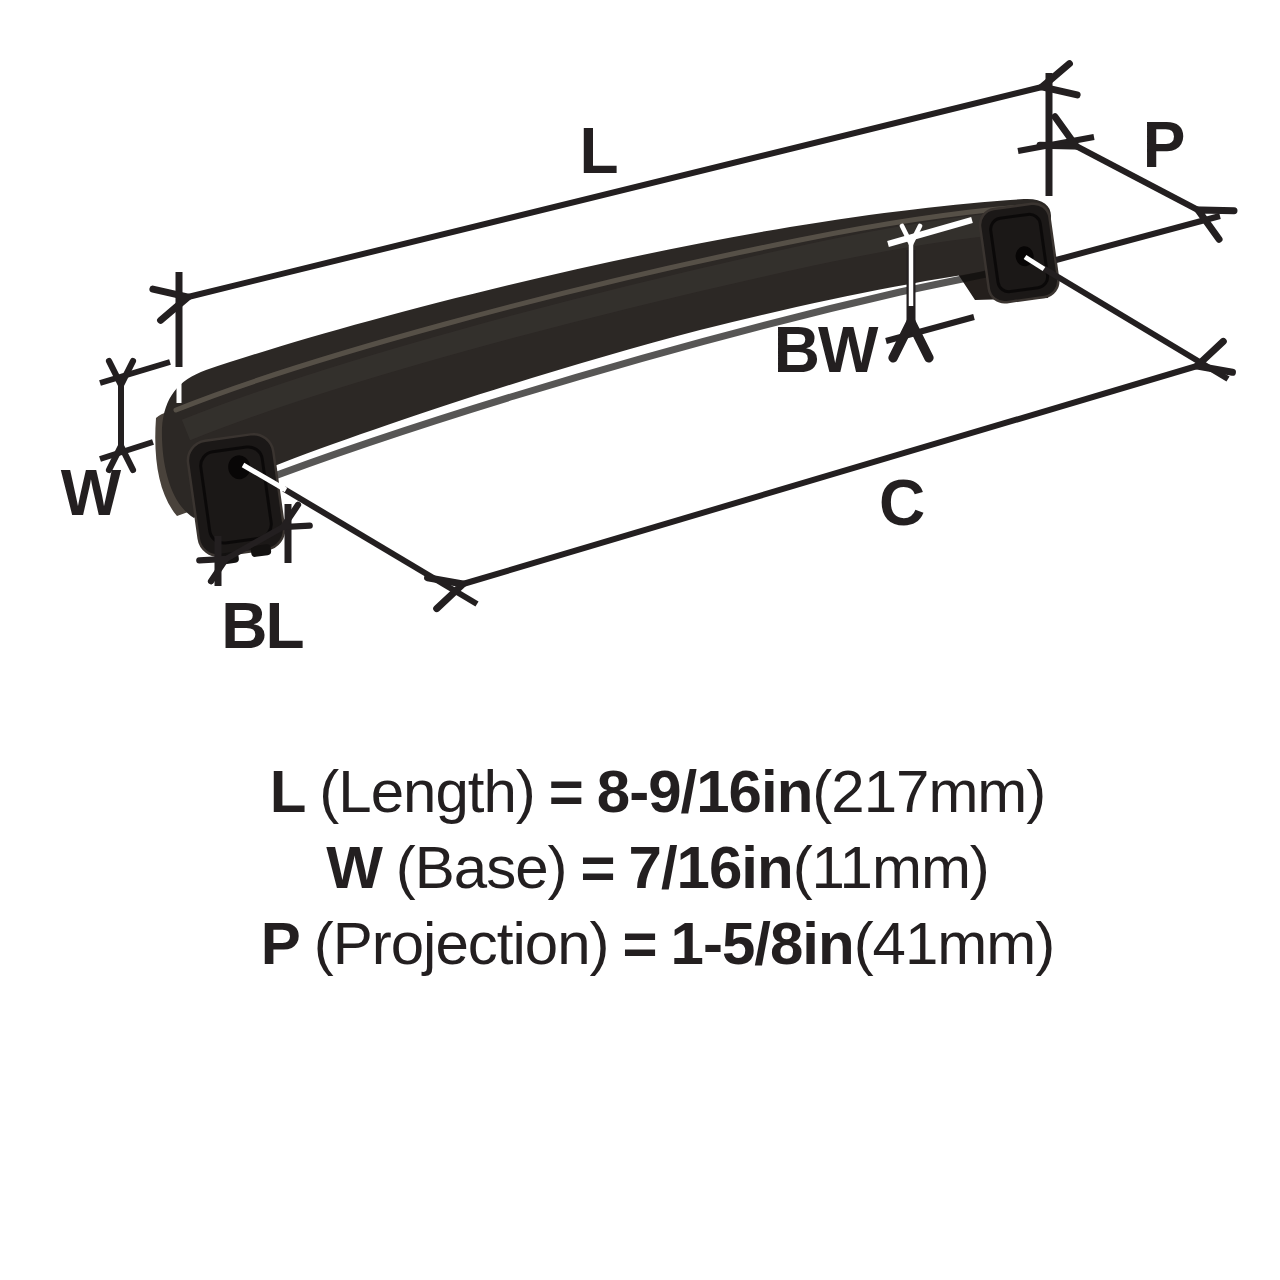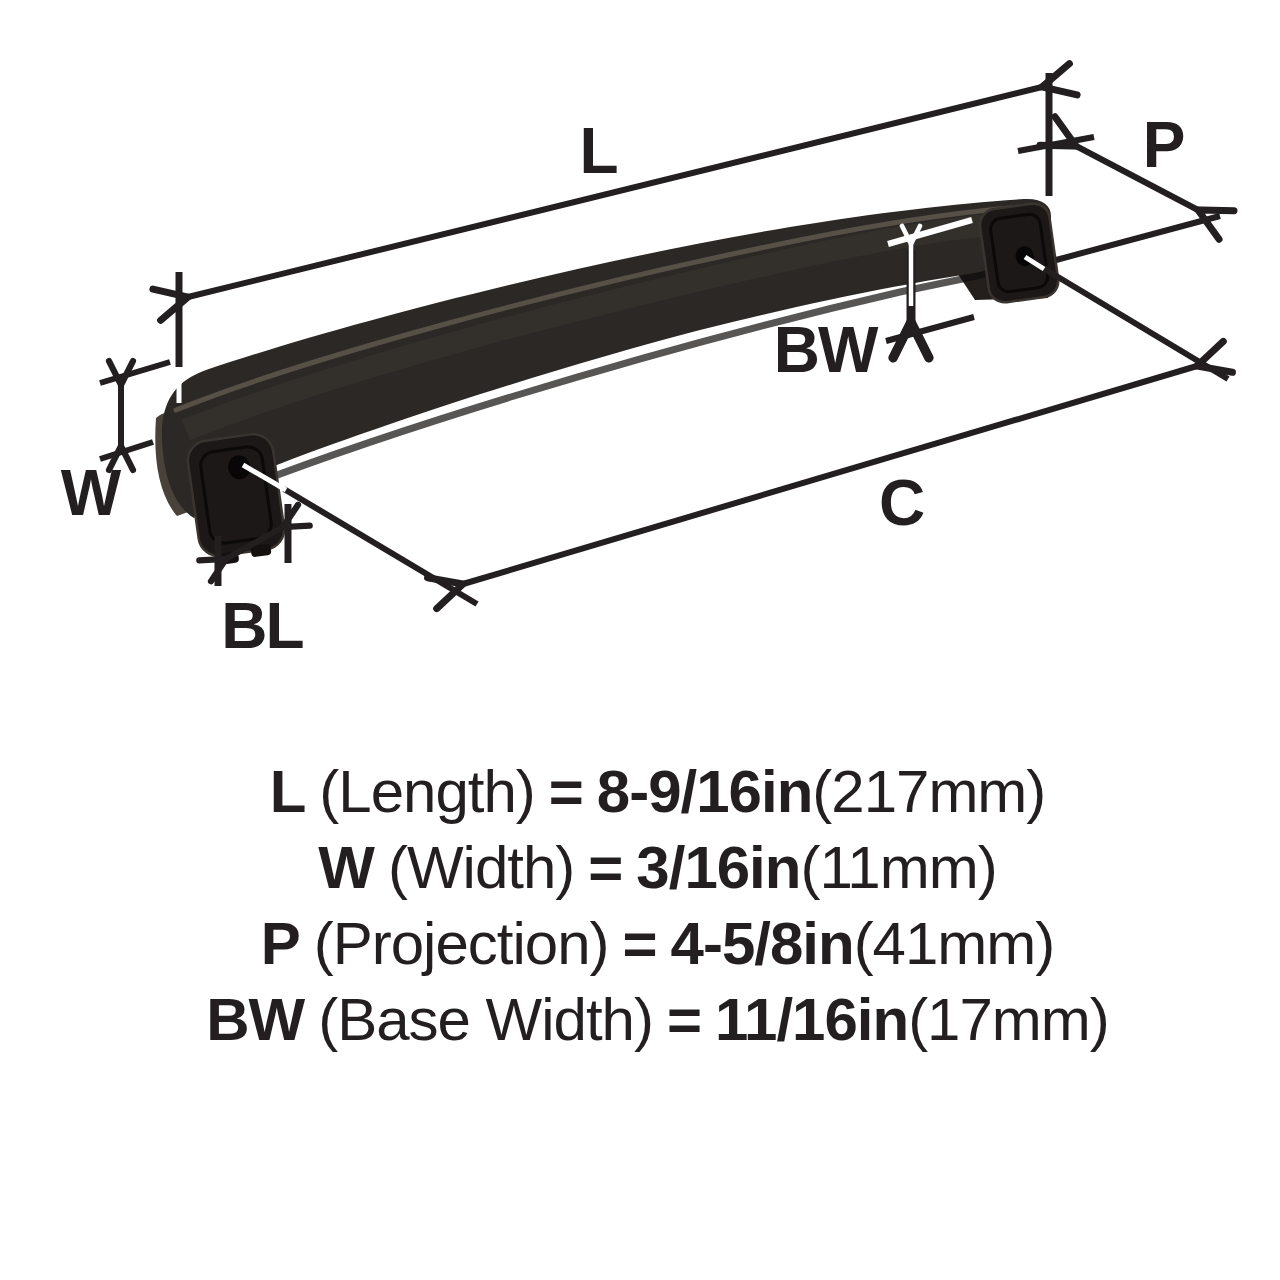--- a/index.html
+++ b/index.html
@@ -133,16 +133,15 @@
     <text class="dim-letter" x="1163" y="167">P</text>
     <text class="dim-letter" x="90" y="515">W</text>
     <text class="dim-letter" x="825" y="372">BW</text>
     <text class="dim-letter" x="901" y="525">C</text>
     <text class="dim-letter" x="262" y="648">BL</text>
   </g>
 </svg>
 
 <div id="spec-block">
   <div class="spec-row"><span class="abbr">L</span><span class="name">(Length)</span><span class="eq">=</span><span class="imp">8-9/16in</span><span class="met">(217mm)</span></div>
-  <div class="spec-row"><span class="abbr">W</span><span class="name">(Width)</span><span class="eq">=</span><span class="imp">3/16in</span><span class="met">(11mm)</span></div>
-  <div class="spec-row"><span class="abbr">P</span><span class="name">(Projection)</span><span class="eq">=</span><span class="imp">4-5/8in</span><span class="met">(41mm)</span></div>
-  <div class="spec-row"><span class="abbr">BW</span><span class="name">(Base Width)</span><span class="eq">=</span><span class="imp">11/16in</span><span class="met">(17mm)</span></div>
+  <div class="spec-row"><span class="abbr">W</span><span class="name">(Base)</span><span class="eq">=</span><span class="imp">7/16in</span><span class="met">(11mm)</span></div>
+  <div class="spec-row"><span class="abbr">P</span><span class="name">(Projection)</span><span class="eq">=</span><span class="imp">1-5/8in</span><span class="met">(41mm)</span></div>
 </div>
 
 </body></html>

